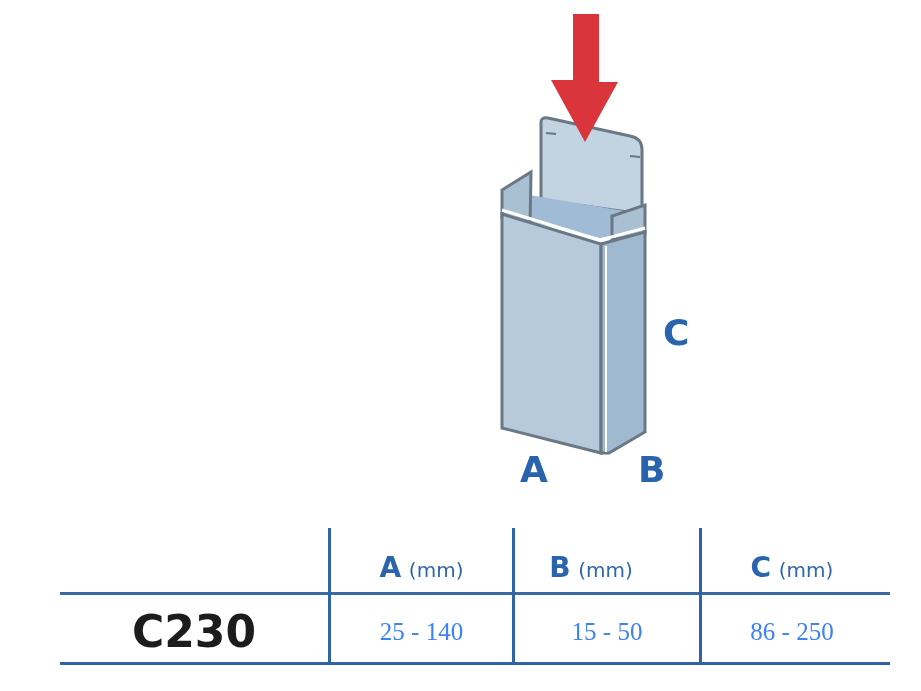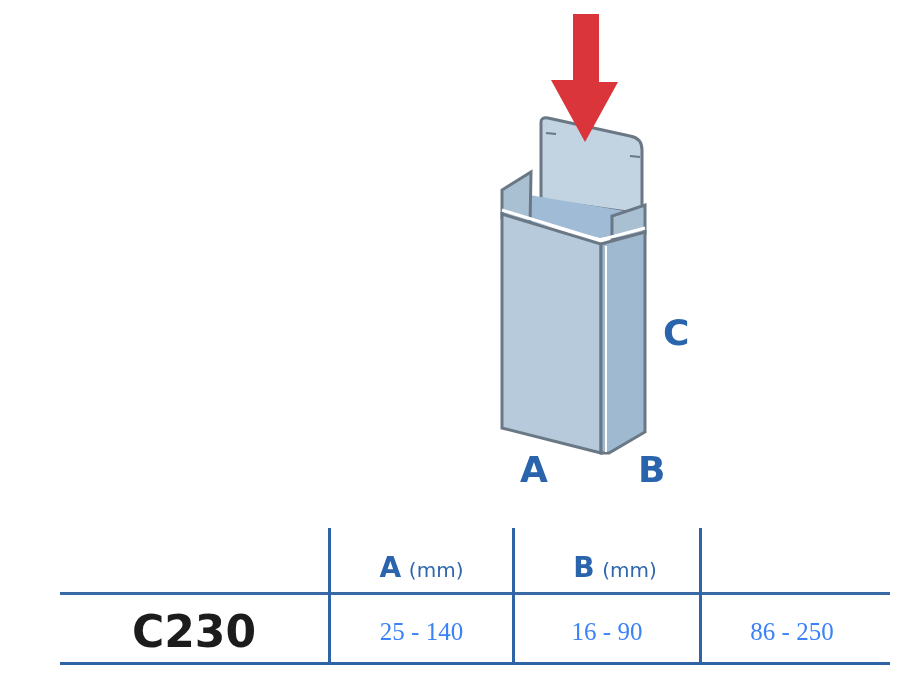--- a/index.html
+++ b/index.html
@@ -63,22 +63,26 @@
   <div class="hline" style="left:44px; top:662px; width:830px; background:#2e63a6;"></div>
 
   <div class="vline" style="left:312px; top:528px; height:136px;"></div>
   <div class="vline" style="left:496px; top:528px; height:136px;"></div>
   <div class="vline" style="left:683px; top:528px; height:136px;"></div>
 
   <div class="cell hdr" style="left:315px; width:181px;">
     <span class="letter">A</span>
     <span class="unit">(mm)</span>
   </div>
-  <div class="cell hdr" style="left:499px; width:152px;padding-left:24px;">
+  <div class="cell hdr" style="left:499px; width:152px;">
     <span class="letter">B</span>
+    <span class="unit">(mm)</span>
+  </div>
+  <div class="cell hdr" style="left:686px; width:180px;">
+    <span class="letter">C</span>
     <span class="unit">(mm)</span>
   </div>
 
   <div class="cell model" style="left:44px; width:268px;">C230</div>
   <div class="cell val" style="left:315px; width:181px;">25 - 140</div>
-  <div class="cell val" style="left:499px; width:184px;">16 - 90</div>
+  <div class="cell val" style="left:499px; width:184px;">15 - 50</div>
   <div class="cell val" style="left:686px; width:180px;">86 - 250</div>
 </div>
 
 </body></html>

